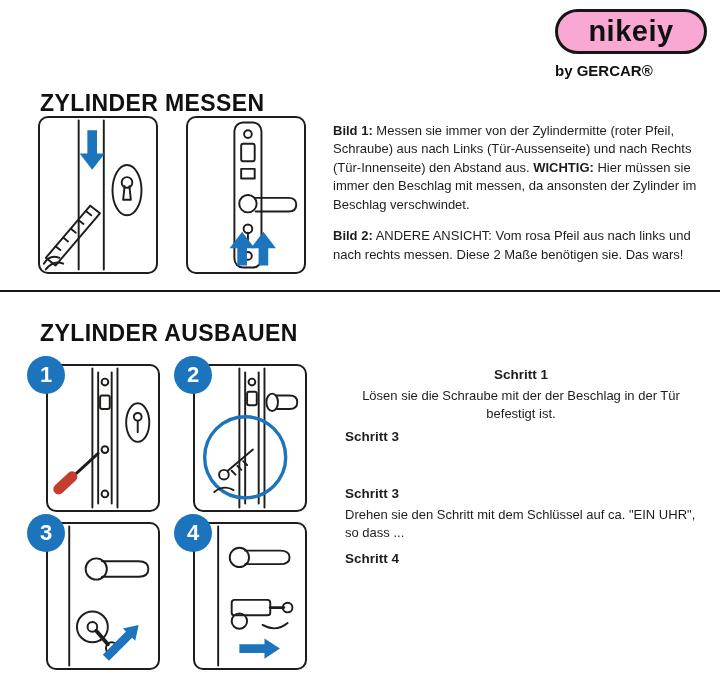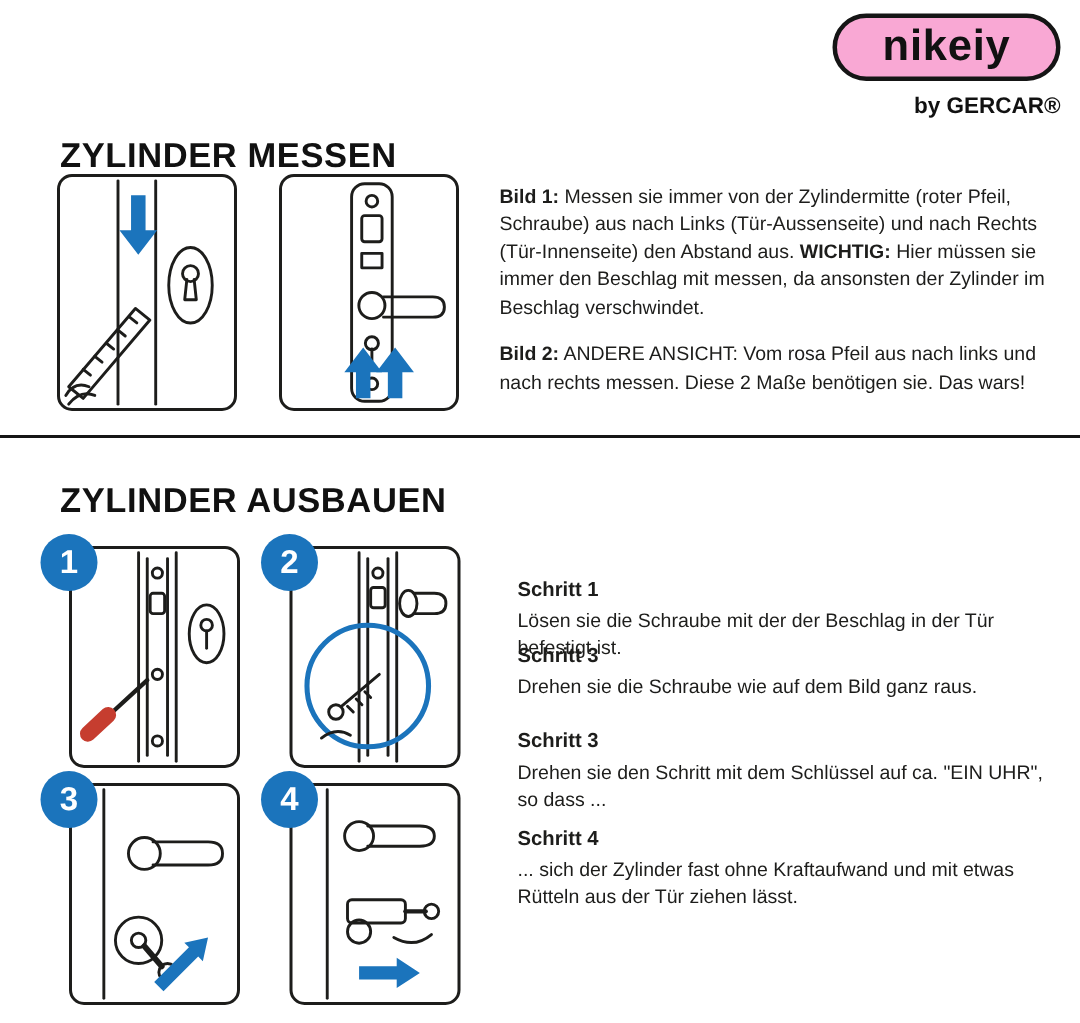--- a/index.html
+++ b/index.html
@@ -11,21 +11,21 @@
   .b { font-weight:700; }
 
   
   .logo-pill {
     position:absolute; top:9px; right:13px; width:152px; height:45px;
     border:3px solid #151515; border-radius:26px;
     display:flex; align-items:center; justify-content:center; background:#f9a8d4;
   }
   .logo-brand { font-size:29px; font-weight:700; letter-spacing:.5px; color:#111; }
   .logo-byline {
-    position:absolute; top:62px; right:13px; width:152px; text-align:right;
+    position:absolute; top:62px; right:13px; width:152px; text-align:left;
     font-size:15px; font-weight:700; color:#111;
   }
 
   
   .sec-title { position:absolute; left:40px; font-size:23px; font-weight:800; letter-spacing:.4px; color:#111; }
   .h-measure { top:90px; }
   .h-remove  { top:320px; }
 
   
   .figure {
@@ -53,21 +53,21 @@
   
   .measure-text { position:absolute; left:333px; top:122px; width:374px; font-size:13px; line-height:1.42; color:#1d1d1b; }
   .measure-text .para + .para { margin-top:13px; }
 
   
   .divider { position:absolute; left:0; top:290px; width:720px; height:2px; background:#161616; }
 
   
   .step { position:absolute; left:345px; width:352px; font-size:13px; line-height:1.35; color:#1d1d1b; }
   .step-label { font-weight:700; font-size:13.5px; margin-bottom:3px; }
-  .step1 { top:384px; } .step2 { top:428px; } .step3 { top:485px; } .step4 { top:550px; }
+  .step1 { top:366px;text-align:center; } .step2 { top:428px; } .step3 { top:485px; } .step4 { top:550px; }
 </style>
 </head>
 <body>
 
 <div class="page">
 
   <div class="logo-pill">
     <span class="logo-brand">nikeiy</span>
   </div>
   <div class="logo-byline">by GERCAR®</div>
@@ -207,24 +207,22 @@
       <path d="M46 124 h26 v-6 l16 10.5 -16 10.5 v-6 h-26 z" fill="#1b74bc"></path>
     </svg>
   </div>
 
   <div class="step step1">
     <div class="step-label">Schritt 1</div>
     <div class="step-text">Lösen sie die Schraube mit der der Beschlag in der Tür befestigt ist.</div>
   </div>
   <div class="step step2">
     <div class="step-label">Schritt 3</div>
-    <div class="step-text">Drehen sie die Schraube wie auf dem Bild ganz raus.</div>
   </div>
   <div class="step step3">
     <div class="step-label">Schritt 3</div>
     <div class="step-text">Drehen sie den Schritt mit dem Schlüssel auf ca. "EIN UHR", so dass ...</div>
   </div>
   <div class="step step4">
     <div class="step-label">Schritt 4</div>
-    <div class="step-text">... sich der Zylinder fast ohne Kraftaufwand und mit etwas Rütteln aus der Tür ziehen lässt.</div>
   </div>
 
 </div>
 
 </body></html>

